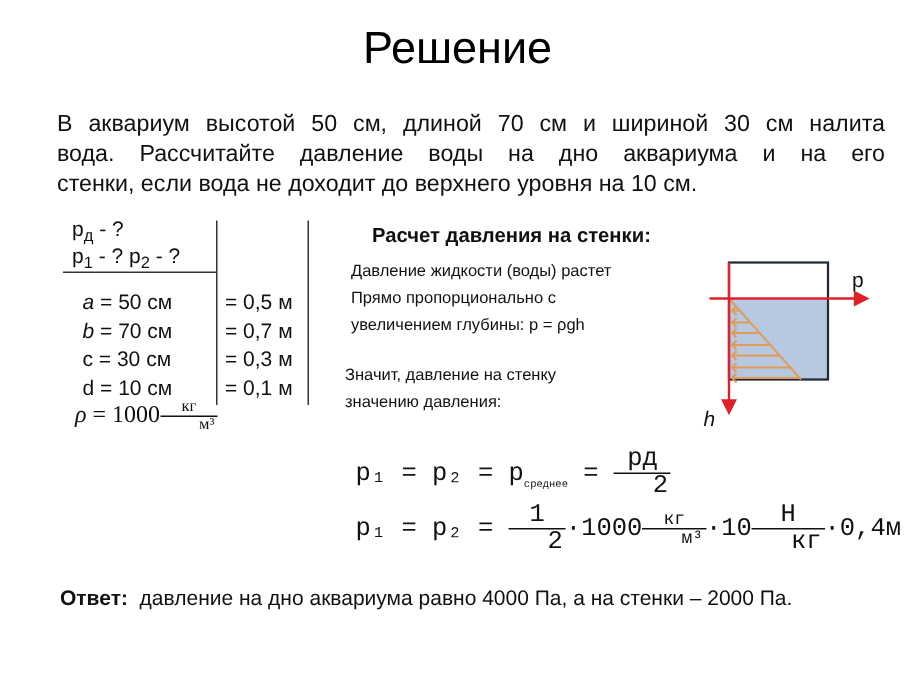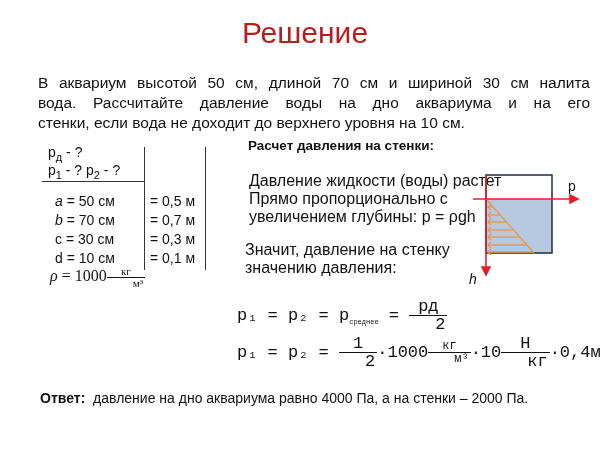--- a/index.html
+++ b/index.html
@@ -1,31 +1,31 @@
 <!DOCTYPE html>
 <html><head>
 <meta charset="utf-8">
 <style>
   html, body { margin:0; padding:0; }
   body { width:610px; height:457px; background:#ffffff; position:relative; overflow:hidden;
          font-family:"Liberation Sans", "DejaVu Sans", sans-serif; color:#111; }
   .abs { position:absolute; white-space:nowrap; }
-  .title { left:0; width:610px; top:16px; text-align:center; font-size:30px; color:#b91c1c; }
+  .title { left:0; width:610px; top:16px; text-align:center; font-size:30px; color:#000000; }
   .problem { left:38px; top:73px; width:552px; font-size:15.5px; line-height:20px; white-space:normal; text-align:justify; }
   .problem span { display:block; }
   .line-justify { text-align:justify; text-align-last:justify; }
   .given { font-size:14px; line-height:18px; }
   .serif { font-family:"Liberation Serif", "DejaVu Serif", serif; }
   .hline { position:absolute; background:#333; }
   .frac { display:inline-block; vertical-align:middle; text-align:center; line-height:1; }
   .frac .num { display:block; border-bottom:1px solid #111; padding:0 2px; }
   .frac .den { display:block; padding:0 2px;margin-left:24px; }
   .small { font-size:11px; }
   .heading { font-weight:bold; font-size:13.5px; }
-  .body-text { font-size:16px; line-height:18px;margin-left:15px; }
+  .body-text { font-size:11px; line-height:18px; }
   .formula { font-family:Liberation Mono, monospace; font-size:17px; }
 </style>
 </head>
 <body>
 
 <div class="abs title">Решение</div>
 
 <div class="abs problem">
   <span class="line-justify">В аквариум высотой  50 см, длиной 70 см  и шириной  30 см налита</span>
   <span class="line-justify">вода.  Рассчитайте  давление  воды  на  дно  аквариума  и  на  его</span>
@@ -49,21 +49,21 @@
 
 <div class="abs given" style="left:150px; top:192px;">= 0,5 м</div>
 <div class="abs given" style="left:150px; top:211px;">= 0,7 м</div>
 <div class="abs given" style="left:150px; top:230px;">= 0,3 м</div>
 <div class="abs given" style="left:150px; top:249px;">= 0,1 м</div>
 
 <div class="abs serif" style="left:50px; top:266px; font-size:16px;">
   <i>ρ</i><span> = 1000</span><span class="frac" style="font-size:11px;"><span class="num">кг</span><span class="den">м³</span></span>
 </div>
 
-<div class="abs heading" style="left:248px; top:138px;">Расчет давления на стенки:</div>
+<div class="abs heading" style="left:248px; top:149px;">Расчет давления на стенки:</div>
 <div class="abs body-text" style="left:234px; top:172px;">
   <div>Давление жидкости (воды) растет</div>
   <div>Прямо пропорционально с</div>
   <div>увеличением глубины: p = ρgh</div>
 </div>
 <div class="abs body-text" style="left:230px; top:241px;">
   <div>Значит, давление на стенку</div>
   <div>значению давления:</div>
 </div>
 

